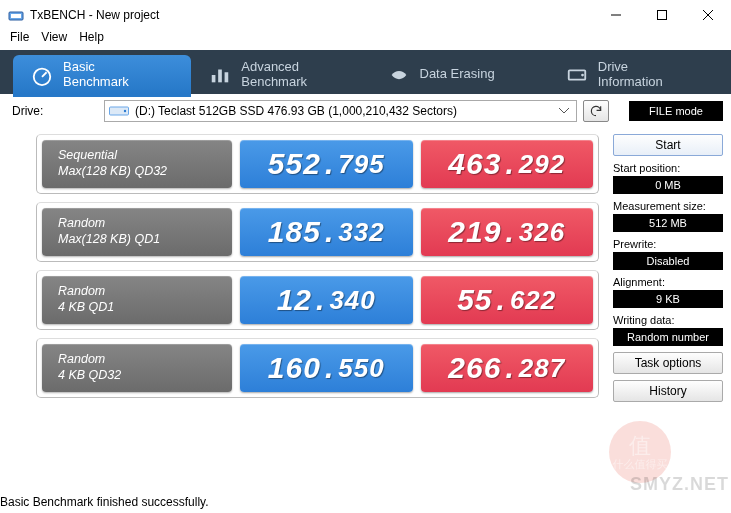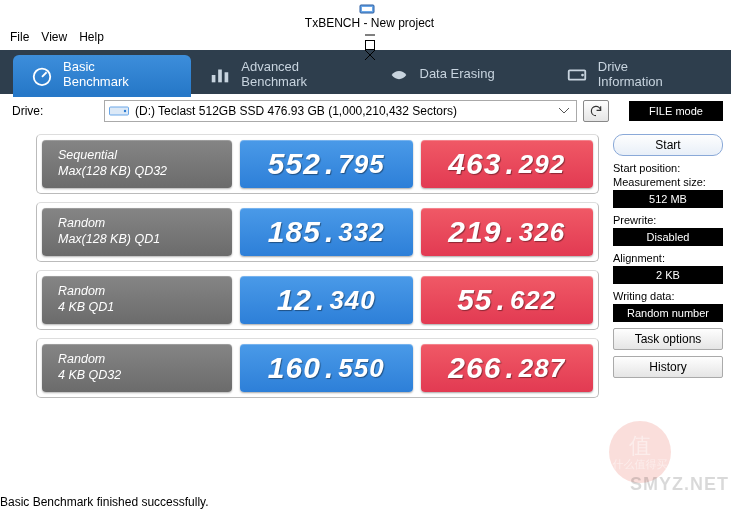--- a/index.html
+++ b/index.html
@@ -1,19 +1,19 @@
 <!DOCTYPE html>
 <html><head>
 <meta charset="utf-8">
 <style>
 * { box-sizing: border-box; margin: 0; padding: 0; font-family: "Segoe UI", Tahoma, sans-serif; }
 body { width: 731px; height: 513px; background: #fff; overflow: hidden; font-size: 12px; }
 
 
-.titlebar { height: 30px; display: flex; align-items: center; padding: 0 0 0 8px; flex-direction: column; }
+.titlebar { height: 30px; display: flex; align-items: center; padding: 0 0 0 8px; }
 .app-icon { width: 16px; height: 16px; margin-right: 6px; display: inline-block; }
 .app-icon svg { width: 16px; height: 16px; }
 .title-text { white-space: pre; flex: 1; font-size: 12px; }
 .win-btn { width: 46px; height: 30px; display: flex; align-items: center; justify-content: center; }
 .win-btn svg { width: 10px; height: 10px; }
 
 
 .menubar { height: 20px; display: flex; gap: 12px; padding: 0 10px; font-size: 12px; }
 .menubar span { cursor: default; }
 
@@ -50,21 +50,21 @@
 .rows { display:flex; flex-direction:column; gap:8px; }
 .row-wrap { border:1px solid #bbb; border-top:1px solid #ddd; border-radius:5px; padding:5px; display:flex; gap:8px;margin-left:28px; }
 .task { width:190px; height:48px; background:linear-gradient(#858585,#6b6b6b); border-radius:4px; color:#fff; font-style:italic; font-size:12.5px; display:flex; flex-direction:column; justify-content:center; padding-left:16px; line-height:1.25; box-shadow: inset 0 1px 0 rgba(255,255,255,.2), 0 1px 2px rgba(0,0,0,.3);}
 .metric { flex:1; height:48px; border-radius:4px; color:#fff; display:flex; align-items:center; justify-content:center; font-size:30px; font-weight:bold; font-style:italic; letter-spacing:1px; box-shadow: inset 0 1px 0 rgba(255,255,255,.25), 0 1px 2px rgba(0,0,0,.35);}
 .metric .dot { font-size:30px; margin:0 4px;}
 .metric .dec { font-size:26px; }
 .read { background:linear-gradient(#4a9ae8,#2d7fd8); text-shadow:1px 1px 1px rgba(0,0,0,.4);}
 .write { background:linear-gradient(#f05966,#e23a52); text-shadow:1px 1px 1px rgba(0,0,0,.4);}
 
 
-.panel-btn { height:22px; border:1px solid #8aa9d8; background:linear-gradient(#fefefe,#e8eff8); font-size:12px; display:flex; align-items:center; justify-content:center; margin-bottom:6px; border-radius:10px;}
+.panel-btn { height:22px; border:1px solid #8aa9d8; background:linear-gradient(#fefefe,#e8eff8); font-size:12px; display:flex; align-items:center; justify-content:center; margin-bottom:6px; border-radius:2px;}
 .panel-lbl { font-size:11px; margin-bottom:2px; }
 .panel-val { height:18px; background:#000; color:#fff; text-align:center; font-size:11px; border:1px solid #000; display:flex; align-items:center; justify-content:center; margin-bottom:6px;}
 .opt-btn { height:22px; border:1px solid #aaa; background:linear-gradient(#fefefe,#e5e5e5); font-size:12px; display:flex; align-items:center; justify-content:center; margin-bottom:6px; border-radius:2px;}
 
 .status { position:absolute; bottom:4px; left:0; font-size:12px; }
 
 .watermark { position:absolute; right:2px; bottom:18px; font-size:18px; font-weight:bold; color:rgba(0,0,0,.15); letter-spacing:1px;}
 .wm-badge { position:absolute; right:60px; bottom:30px; width:62px; height:62px; border-radius:50%; background:rgba(230,70,55,.18); color:rgba(255,255,255,.45); display:flex; flex-direction:column; align-items:center; justify-content:center; font-size:11px; line-height:1.1;}
 </style>
 </head>
@@ -226,26 +226,27 @@
               <span class="dot">.</span>
               <span class="dec">287</span>
             </div>
           </div>
         </div>
     </div>
 
     <div class="right">
       <div class="panel-btn">Start</div>
       <div class="panel-lbl">Start position:</div>
+      <div class="panel-val">0 MB</div>
       <div class="panel-lbl">Measurement size:</div>
       <div class="panel-val">512 MB</div>
       <div class="panel-lbl">Prewrite:</div>
       <div class="panel-val">Disabled</div>
       <div class="panel-lbl">Alignment:</div>
-      <div class="panel-val">2 KB</div>
+      <div class="panel-val">9 KB</div>
       <div class="panel-lbl">Writing data:</div>
       <div class="panel-val">Random number</div>
       <div class="opt-btn">Task options</div>
       <div class="opt-btn">History</div>
     </div>
   </div>
 </div>
 
 <div class="status">Basic Benchmark finished successfully.</div>
 

